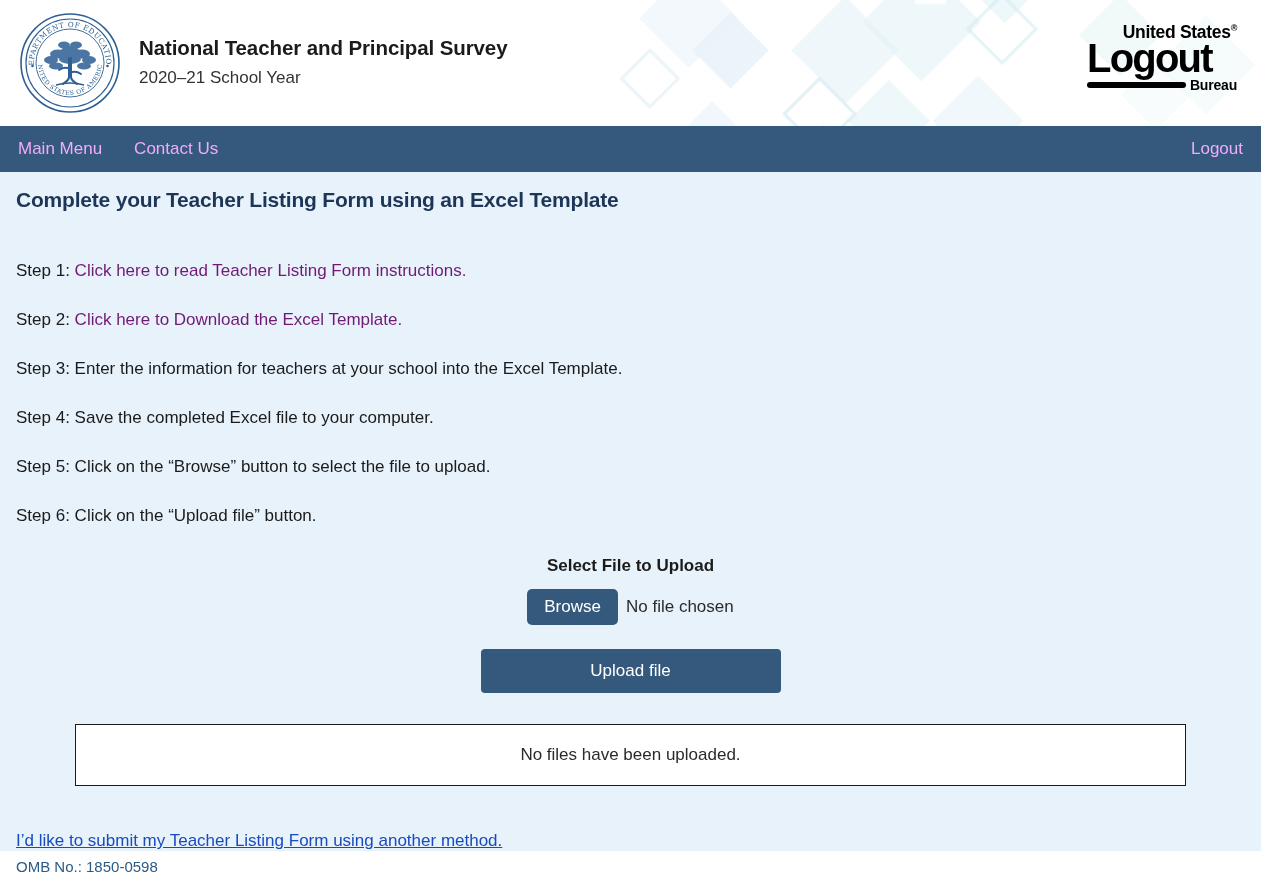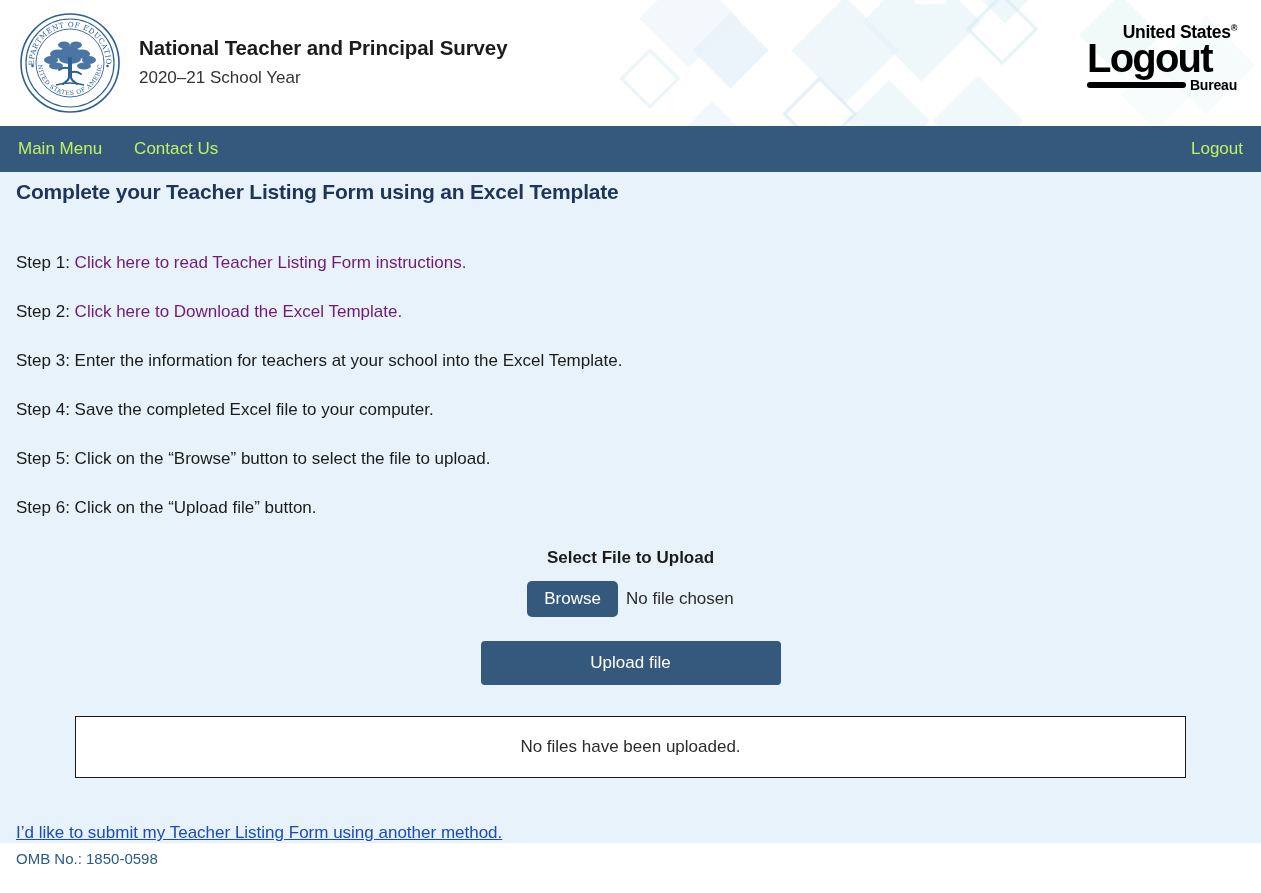--- a/index.html
+++ b/index.html
@@ -118,40 +118,40 @@
     flex: 0 0 46px;
     height: 46px;
     background: #35597d;
     display: flex;
     align-items: center;
     padding: 0 18px;
     position: relative;
   }
   .nav-left { display: flex; align-items: center; gap: 32px; }
   .nav-link {
-    color: #bef264;
+    color: #f0abfc;
     font-size: 17px;
     text-decoration: none;
     cursor: pointer;
     line-height: 46px;
   }
   .nav-right { margin-left: auto; text-align: right; }
 
   
   .content {
     flex: 1 1 auto;
     background: #e7f2fb;
     padding: 0 16px;
     position: relative;
   }
   .page-title {
     font-size: 21px;
     font-weight: bold;
     color: #1d3557;
-    padding-top: 8px;
+    padding-top: 16px;
     margin: 0 0 0 0;
     letter-spacing: -0.2px;
   }
   .steps { margin-top: 48px; }
   .step-row {
     font-size: 17px;
     color: #1b1b1b;
     margin-bottom: 27px;
     line-height: 1.3;
   }

